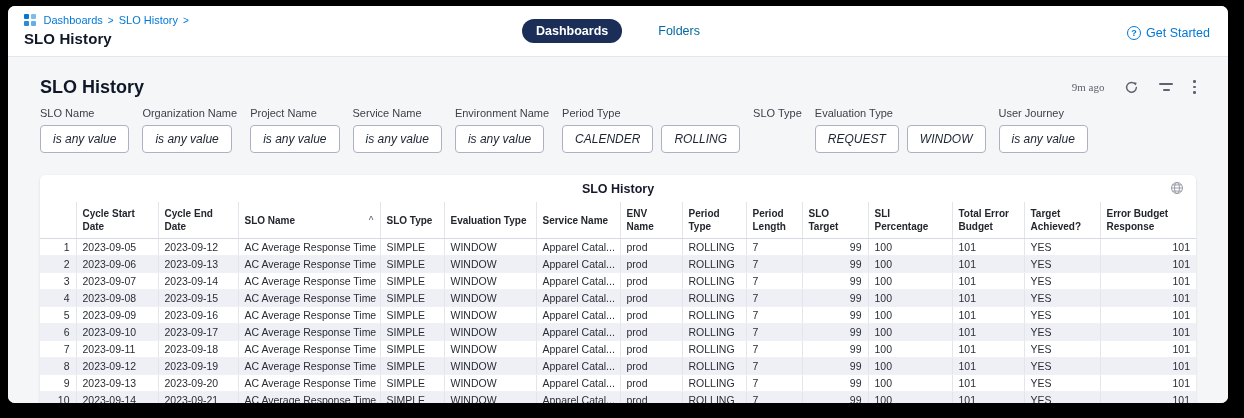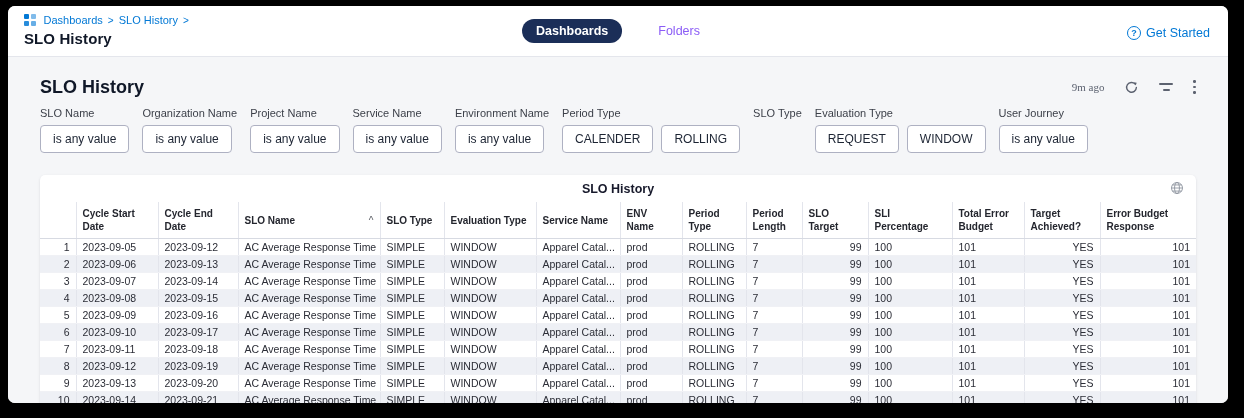--- a/index.html
+++ b/index.html
@@ -11,54 +11,54 @@
   
   .topbar { position:relative; height:51px; background:#fff; border-bottom:1px solid #e4e6ec; padding:8px 16px 4px 16px; }
   .breadcrumb { display:flex; align-items:center; gap:5px; font-size:11px; color:#0278d5; }
   .grid-icon { display:inline-grid; grid-template-columns:5px 5px; grid-template-rows:5px 5px; gap:1.5px; margin-right:3px; }
   .grid-icon i { background:#0278d5; border-radius:1px; }
   .grid-icon i:nth-child(2){ opacity:.5; } .grid-icon i:nth-child(3){ opacity:.85; } .grid-icon i:nth-child(4){ opacity:.6; }
   .crumb { color:#0278d5; text-decoration:none; cursor:pointer; }
   .crumb-sep { color:#0278d5; font-size:10px; }
   .page-title { font-size:15px; font-weight:700; color:#101828; margin-top:4px; letter-spacing:.1px; }
   .tabs { position:absolute; left:50%; top:13px; transform:translateX(-50%); display:flex; align-items:center; gap:22px; }
-  .tab { border:none; background:transparent; font-size:12.5px; color:#8b5cf6; cursor:pointer; padding:5px 14px; border-radius:13px; font-family:inherit; }
+  .tab { border:none; background:transparent; font-size:12.5px; color:#0369a1; cursor:pointer; padding:5px 14px; border-radius:13px; font-family:inherit; }
   .tab.active { background:#1b2e58; color:#fff; font-weight:700; }
   .get-started { position:absolute; right:18px; top:20px; display:flex; align-items:center; gap:5px; color:#0278d5; font-size:12.5px; cursor:pointer; text-decoration:none; }
   .q-icon { width:14px; height:14px; border:1.3px solid #0278d5; border-radius:50%; display:flex; align-items:center; justify-content:center; font-size:9px; font-weight:700; }
   
   .content { background:#f5f6f8; height:346px; padding:0 32px; }
   .toolbar-row { display:flex; justify-content:space-between; align-items:center; padding-top:16px; height:44px; }
   .section-title { font-size:18px; font-weight:700; color:#101828; }
   .utils { display:flex; align-items:center; gap:20px; }
   .refresh-ago { font-size:11px; color:#5c6270;font-family:Liberation Serif, serif; }
   .util-btn { background:none; border:none; cursor:pointer; display:flex; flex-direction:column; align-items:center; justify-content:center; height:18px; }
   .flt-icon span { display:block; height:1.6px; background:#5c6270; border-radius:1px; }
   .flt-icon span:first-child { width:14px; margin-bottom:4px; }
   .flt-icon span:last-child { width:7px; }
   .kebab span { width:2.6px; height:2.6px; border-radius:50%; background:#5c6270; display:block; margin:1.4px 0; }
   
   .filters { display:flex; gap:13px; margin-top:6px; }
   .fgroup { display:flex; flex-direction:column; }
   .flabel { font-size:11px; color:#3b3f48; margin-bottom:6px; white-space:nowrap; }
   .chips { display:flex; gap:8px; }
-  .chip { background:#fff; border:1px solid #aeb1c2; border-radius:4px; padding:6px 12px; font-size:12px; color:#1c2433; white-space:nowrap; cursor:pointer; font-family:inherit; }
+  .chip { background:#fff; border:1px solid #aeb1c2; border-radius:4px; padding:6px 12px; font-size:12px; color:#1c2433; white-space:nowrap; cursor:pointer; font-family:inherit;font-style:italic; }
   
   .card { margin-top:22px; background:#fff; border-radius:5px; box-shadow:0 1px 3px rgba(40,41,61,.1), 0 1px 1px rgba(96,97,112,.12); overflow:hidden; }
   .card-head { position:relative; height:27px; display:flex; align-items:center; justify-content:center; }
   .card-title { font-size:12.5px; font-weight:700; color:#17192b; }
   .globe-btn { position:absolute; right:12px; top:6px; background:none; border:none; cursor:pointer; line-height:0; }
   table { width:100%; border-collapse:collapse; table-layout:fixed; }
   th, td { border-left:1px solid #e3e5ec; overflow:hidden; white-space:nowrap; }
   th:first-child, td:first-child { border-left:none; }
   th { font-size:10px; font-weight:700; color:#24262e; text-align:left; padding:5px 6px; vertical-align:middle; white-space:normal; line-height:1.3; border-bottom:1px solid #d7dae2; }
   td { font-size:10.5px; color:#2b2d36; padding:2px 6px; height:15.5px; border-bottom:1px solid #f0f1f5; }
   tr.stripe td { background:#eef0f5; }
   td.a-r, th.a-r { text-align:right; }
-  td.a-c { text-align:right; }
+  td.a-c { text-align:left; }
   .sort-caret { float:right; color:#55585f; font-size:10px; font-weight:400; }
   svg .stk { stroke:#5c6270; fill:none; stroke-width:1.5; stroke-linecap:round; }
   svg .stk-thin { stroke:#8d929e; fill:none; stroke-width:1; }
 </style>
 </head>
 <body>
 
 <div class="screen">
 
   <header class="topbar">

